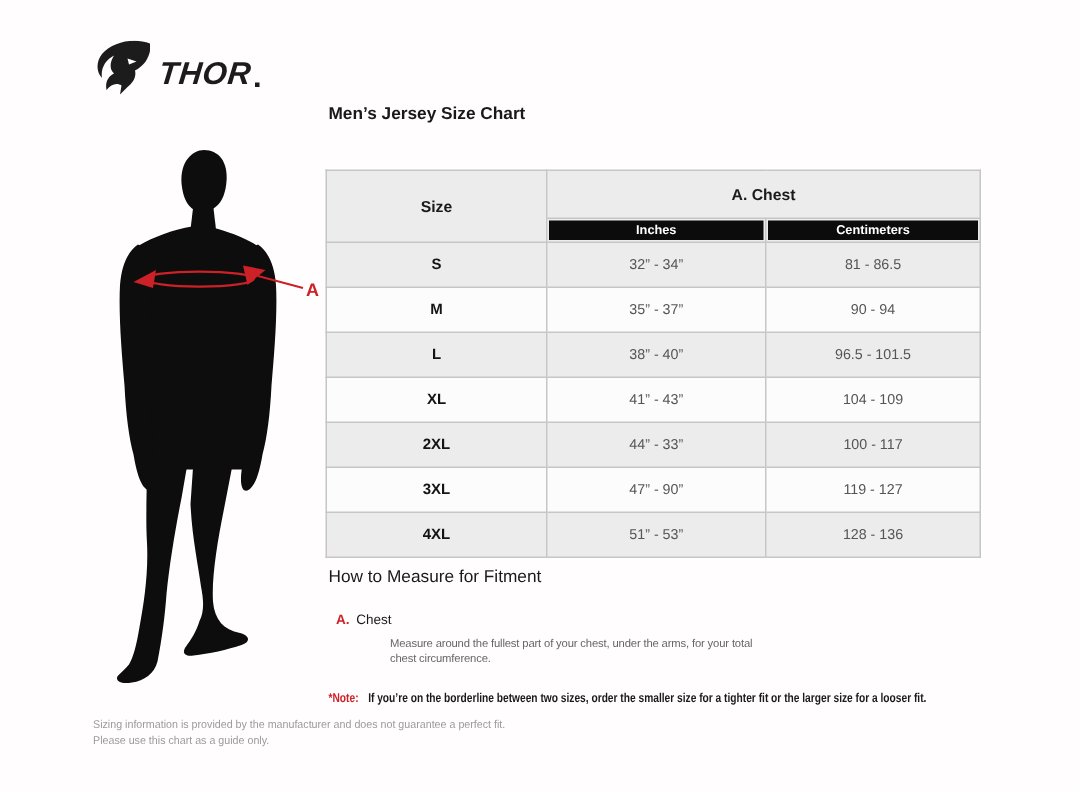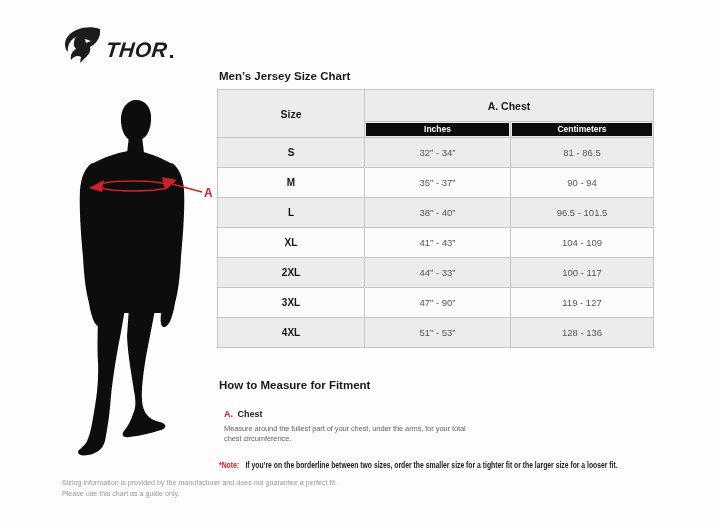--- a/index.html
+++ b/index.html
@@ -24,49 +24,49 @@
   
   .figure { position:absolute; left:76px; top:94px; width:145px; height:365px; }
 
   
   .title {
     position:absolute; left:219px; top:70px;
     font-size:11.5px; font-weight:bold; color:#191919;
   }
 
   table.size-table {
-    position:absolute; left:217px; top:89px; width:436px;
+    position:absolute; left:217px; top:113px; width:436px;
     border-collapse:collapse; table-layout:fixed;
   }
   .size-table col.c1 { width:147px; }
   .size-table col.c2 { width:146px; }
   .size-table col.c3 { width:143px; }
   .size-table th, .size-table td {
     border:1px solid #c6c6c6; text-align:center; vertical-align:middle; padding:0;
   }
   .h-main { height:32px; background:#ececec; font-size:10.5px; font-weight:bold; color:#1a1a1a; }
   .subhead th { height:16px; background:#ececec; padding:1px;margin-top:19px; }
   .subhead .bar {
     background:#0c0c0c; color:#ffffff; height:13px; line-height:13px;
     font-size:8.5px; font-weight:bold;
   }
   .size-table tbody td { height:30px; font-size:9.5px; color:#555; background:#fcfcfc; }
   .size-table tbody td.size-cell { font-weight:bold; color:#141414; font-size:10px; }
   .size-table tbody tr.alt td { background:#ececec; }
 
   .measure-heading {
     position:absolute; left:219px; top:379px;
-    font-size:11.5px; font-weight:bold; color:#191919;
+    font-size:11.5px; font-weight:normal; color:#191919;
   }
   .measure-item { position:absolute; left:224px; top:403px; }
   .measure-item .letter { color:#cc2127; font-weight:bold; font-size:9px; }
-  .measure-item .name   { color:#1a1a1a; font-weight:bold; font-size:9px; }
+  .measure-item .name   { color:#1a1a1a; font-weight:normal; font-size:9px; }
   .measure-item .desc   {
     margin-top:3px; width:245px; font-size:7.5px; line-height:10px;
-    color:#666; letter-spacing:-0.1px;
+    color:#666; letter-spacing:-0.1px;margin-left:36px;
   }
 
   .note {
     position:absolute; left:219px; top:460px; white-space:nowrap;
     transform:scaleX(0.8); transform-origin:left center;
     font-size:8.5px; font-weight:bold; color:#1a1a1a;
   }
   .note .note-label { color:#cc2127; margin-right:8px; }
 
   .disclaimer {

